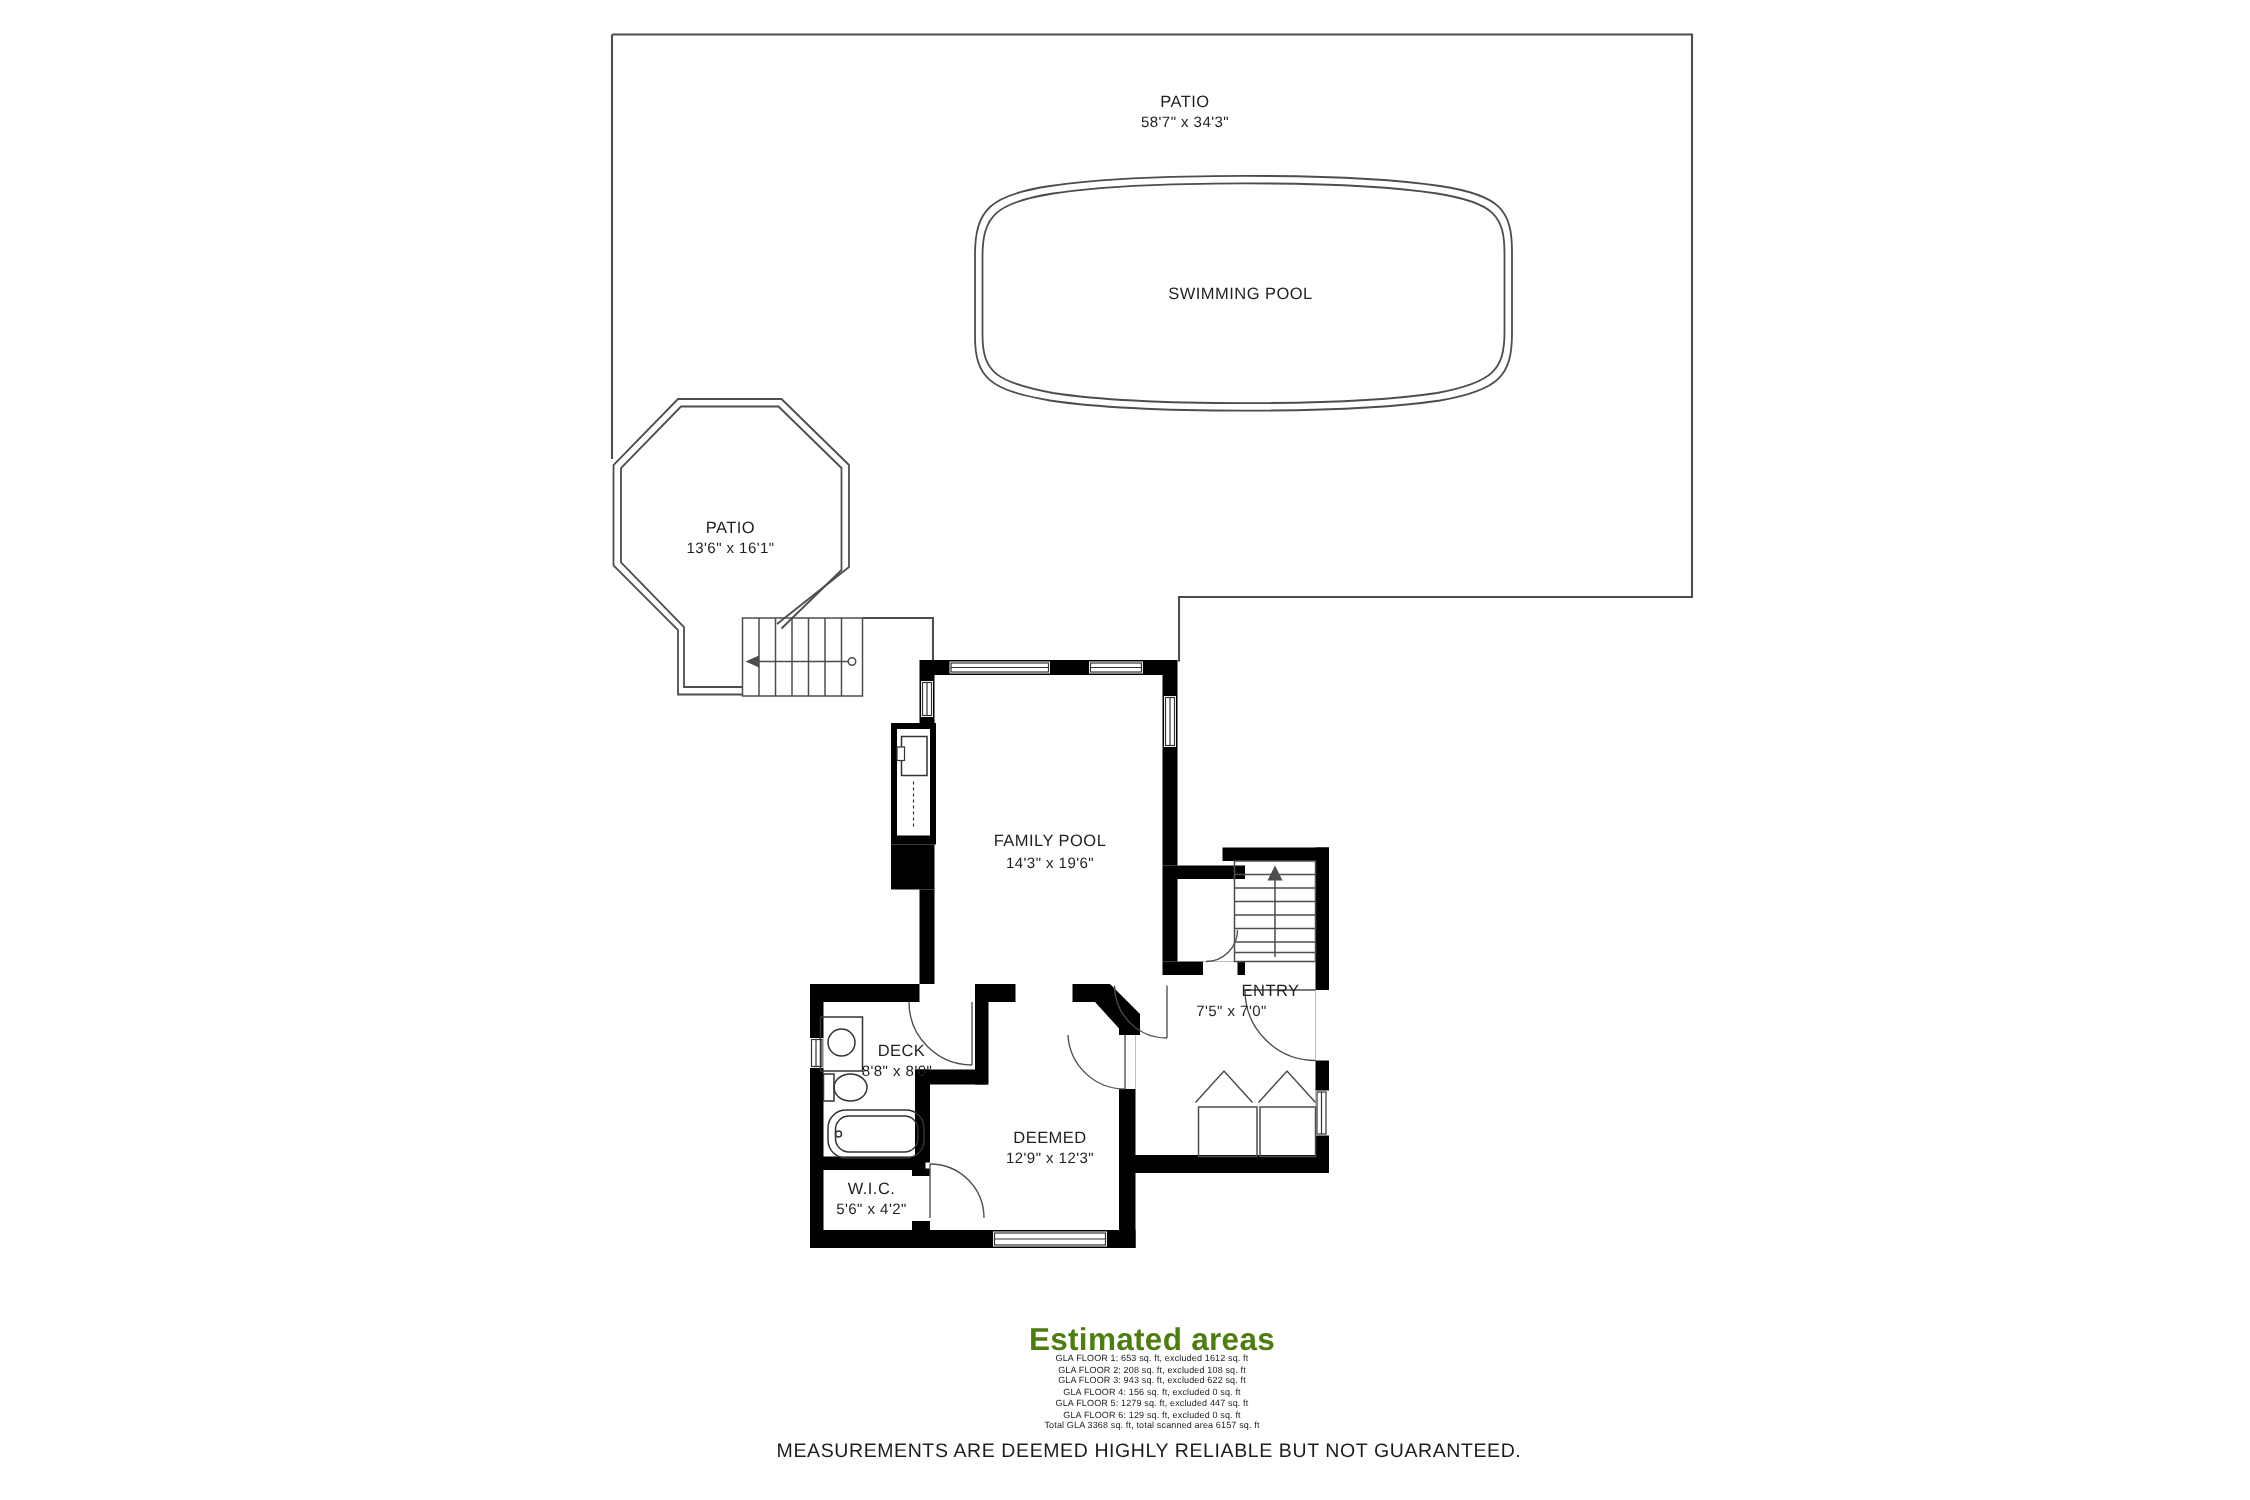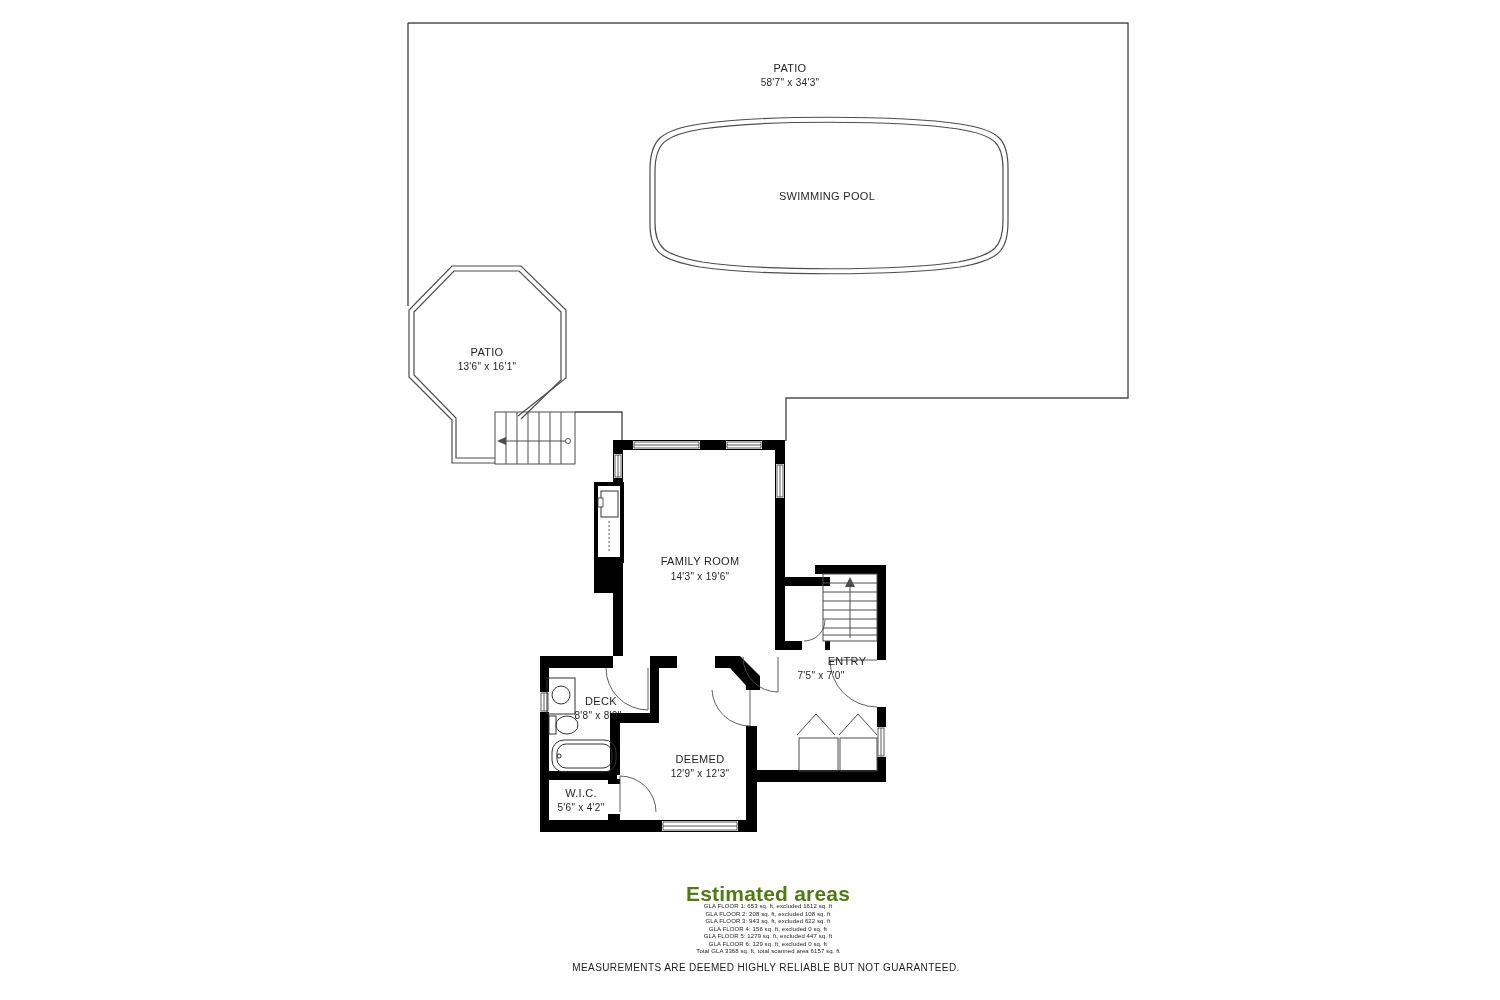--- a/index.html
+++ b/index.html
@@ -6,21 +6,21 @@
   .page{position:relative;width:1236px;height:1000px;background:#ffffff;
         font-family:"Liberation Sans",sans-serif;overflow:hidden;}
   .plan-svg{position:absolute;left:0;top:0;}
   .lbl{position:absolute;transform:translate(-50%,-50%);white-space:nowrap;
        color:#1f1f1f;letter-spacing:.3px;text-align:center;}
   .room-name{font-size:11px;}
   .room-dims{font-size:10px;}
   .areas-title{font-size:21px;font-weight:700;color:#4d7c0f;letter-spacing:.2px;}
   .areas-line{font-size:6px;line-height:7.5px;color:#222;letter-spacing:.1px;}
   .areas-block{position:absolute;left:768px;top:903px;transform:translateX(-50%);text-align:center;}
-  .disclaimer{font-size:10px;color:#1c1c1c;letter-spacing:.4px;}
+  .disclaimer{font-size:13px;color:#1c1c1c;letter-spacing:.4px;}
 </style>
 </head>
 <body>
 
 <div class="page">
 
   <svg class="plan-svg" width="1500" height="1000" viewBox="0 0 1500 1000">
 
     <g fill="none" stroke="#4d4d4d" stroke-width="1.4">
       <path d="M 408 23 H 1128 V 398 H 786 V 441"></path>
@@ -152,21 +152,21 @@
       <rect x="557" y="744" width="55" height="24" rx="9"></rect>
       <circle cx="559" cy="756" r="2"></circle>
     </g>
   </svg>
 
   <div class="lbl room-name" style="left:790px;top:68px">PATIO</div>
   <div class="lbl room-dims" style="left:790px;top:82px">58'7" x 34'3"</div>
   <div class="lbl room-name" style="left:827px;top:196px">SWIMMING POOL</div>
   <div class="lbl room-name" style="left:487px;top:352px">PATIO</div>
   <div class="lbl room-dims" style="left:487px;top:366px">13'6" x 16'1"</div>
-  <div class="lbl room-name" style="left:700px;top:561px">FAMILY ROOM</div>
+  <div class="lbl room-name" style="left:700px;top:561px">FAMILY POOL</div>
   <div class="lbl room-dims" style="left:700px;top:576px">14'3" x 19'6"</div>
   <div class="lbl room-name" style="left:847px;top:661px">ENTRY</div>
   <div class="lbl room-dims" style="left:821px;top:675px">7'5" x 7'0"</div>
   <div class="lbl room-name" style="left:601px;top:701px">DECK</div>
   <div class="lbl room-dims" style="left:598px;top:715px">8'8" x 8'0"</div>
   <div class="lbl room-name" style="left:700px;top:759px">DEEMED</div>
   <div class="lbl room-dims" style="left:700px;top:773px">12'9" x 12'3"</div>
   <div class="lbl room-name" style="left:581px;top:793px">W.I.C.</div>
   <div class="lbl room-dims" style="left:581px;top:807px">5'6" x 4'2"</div>
 

